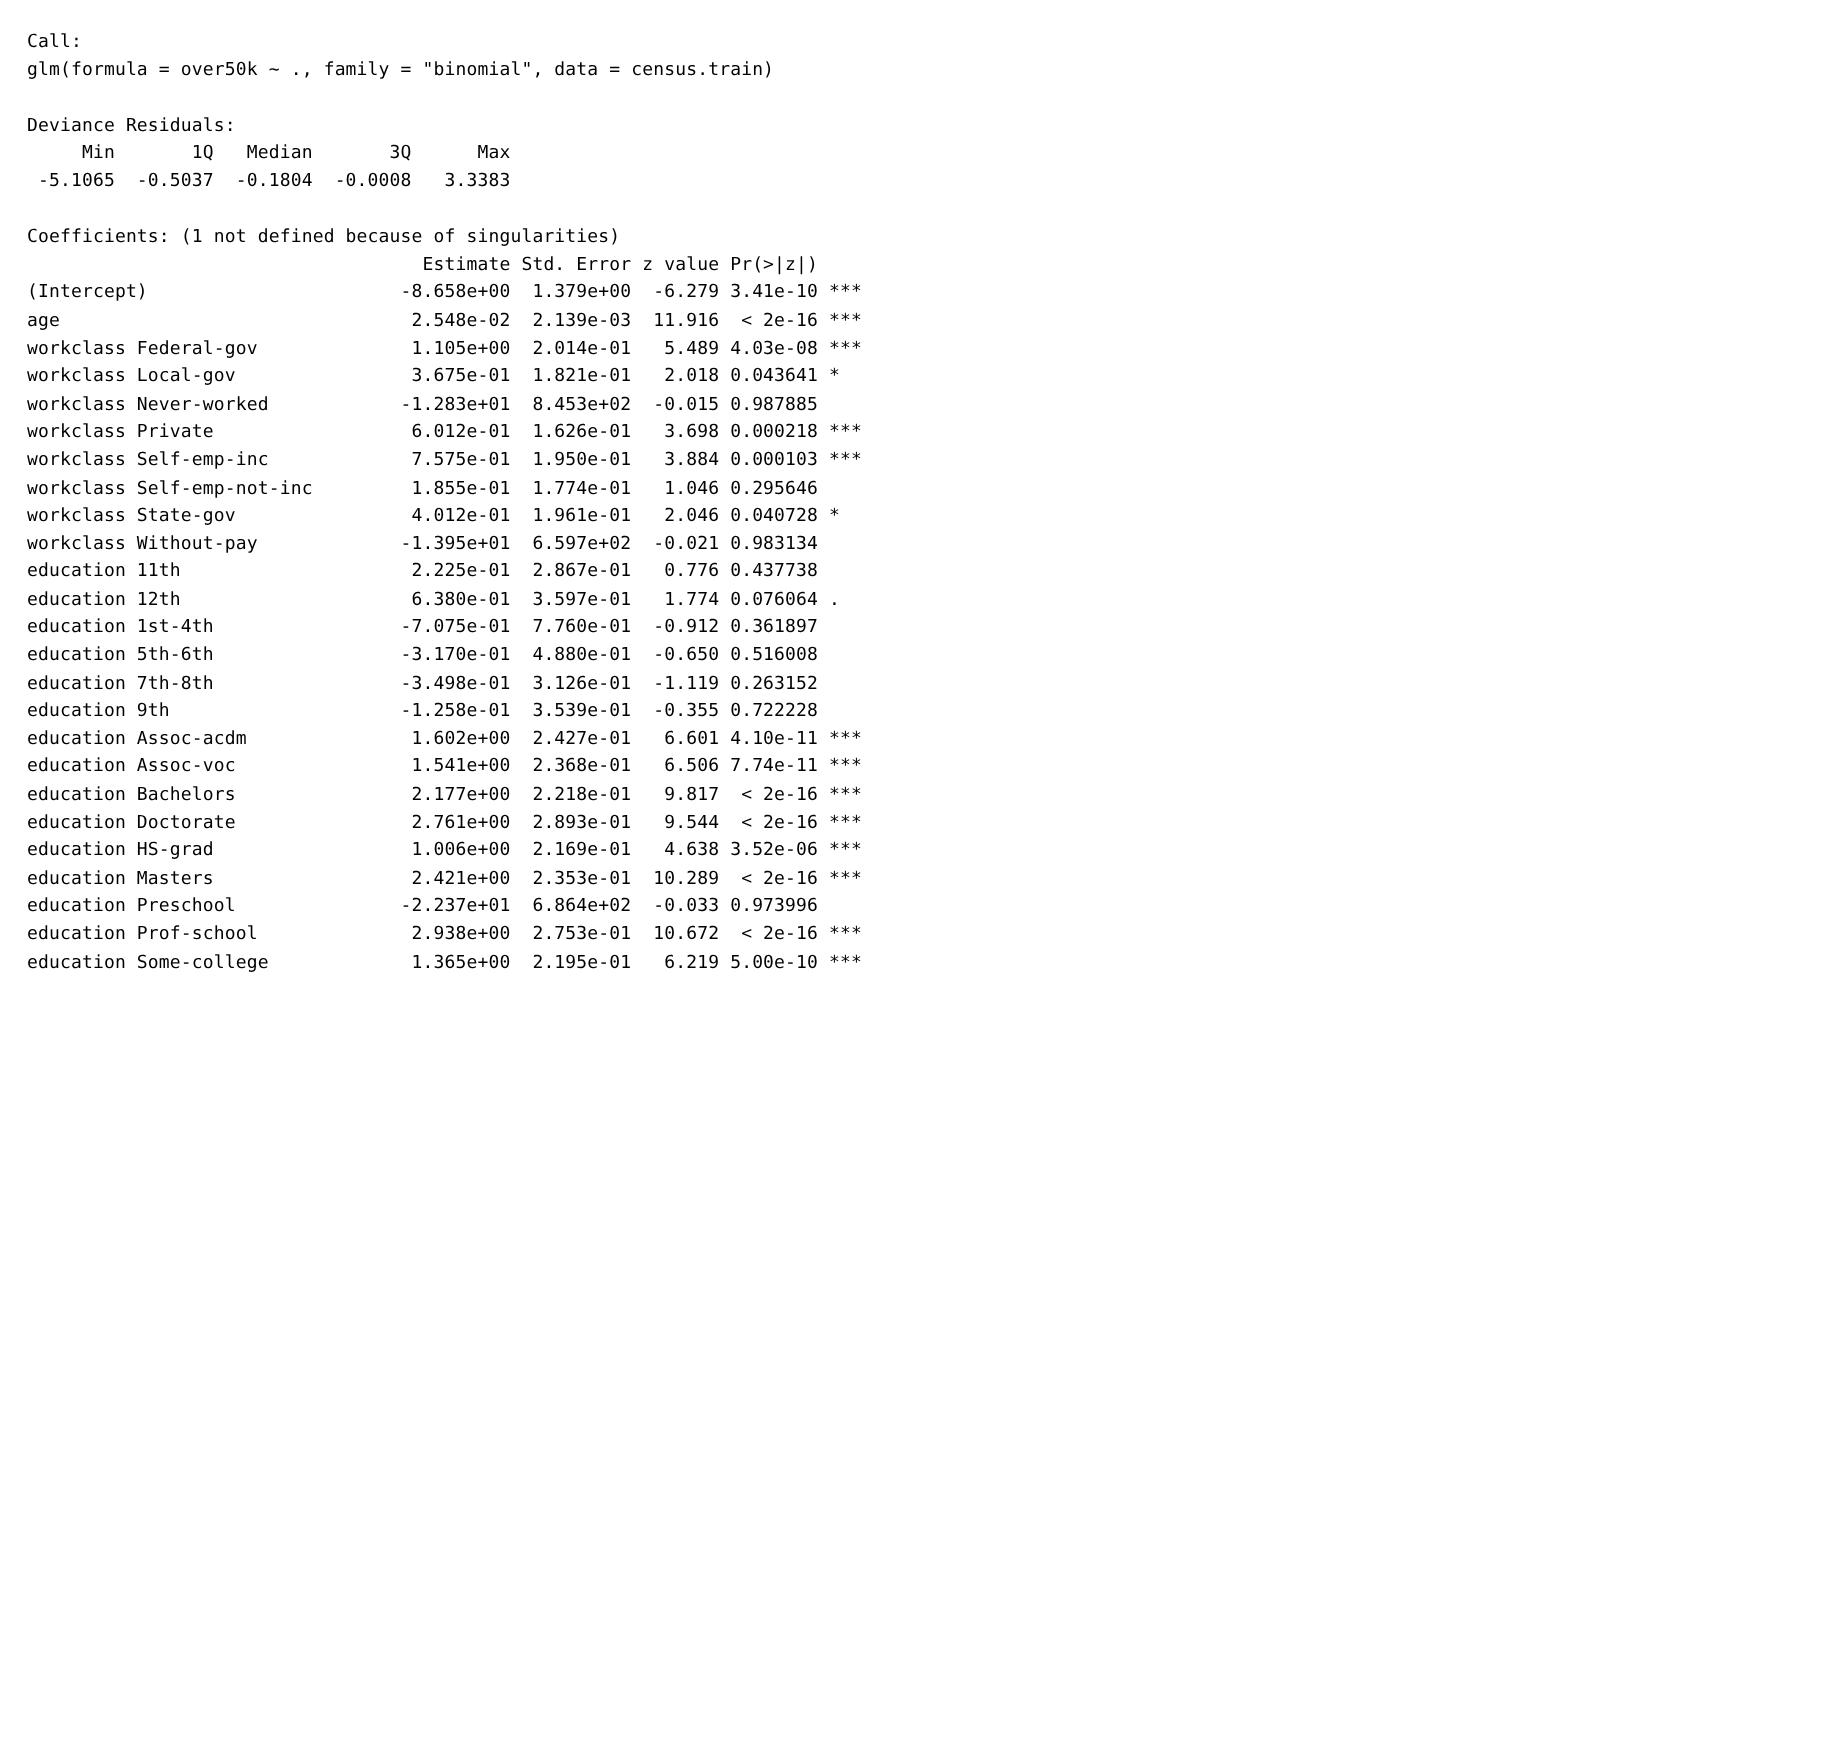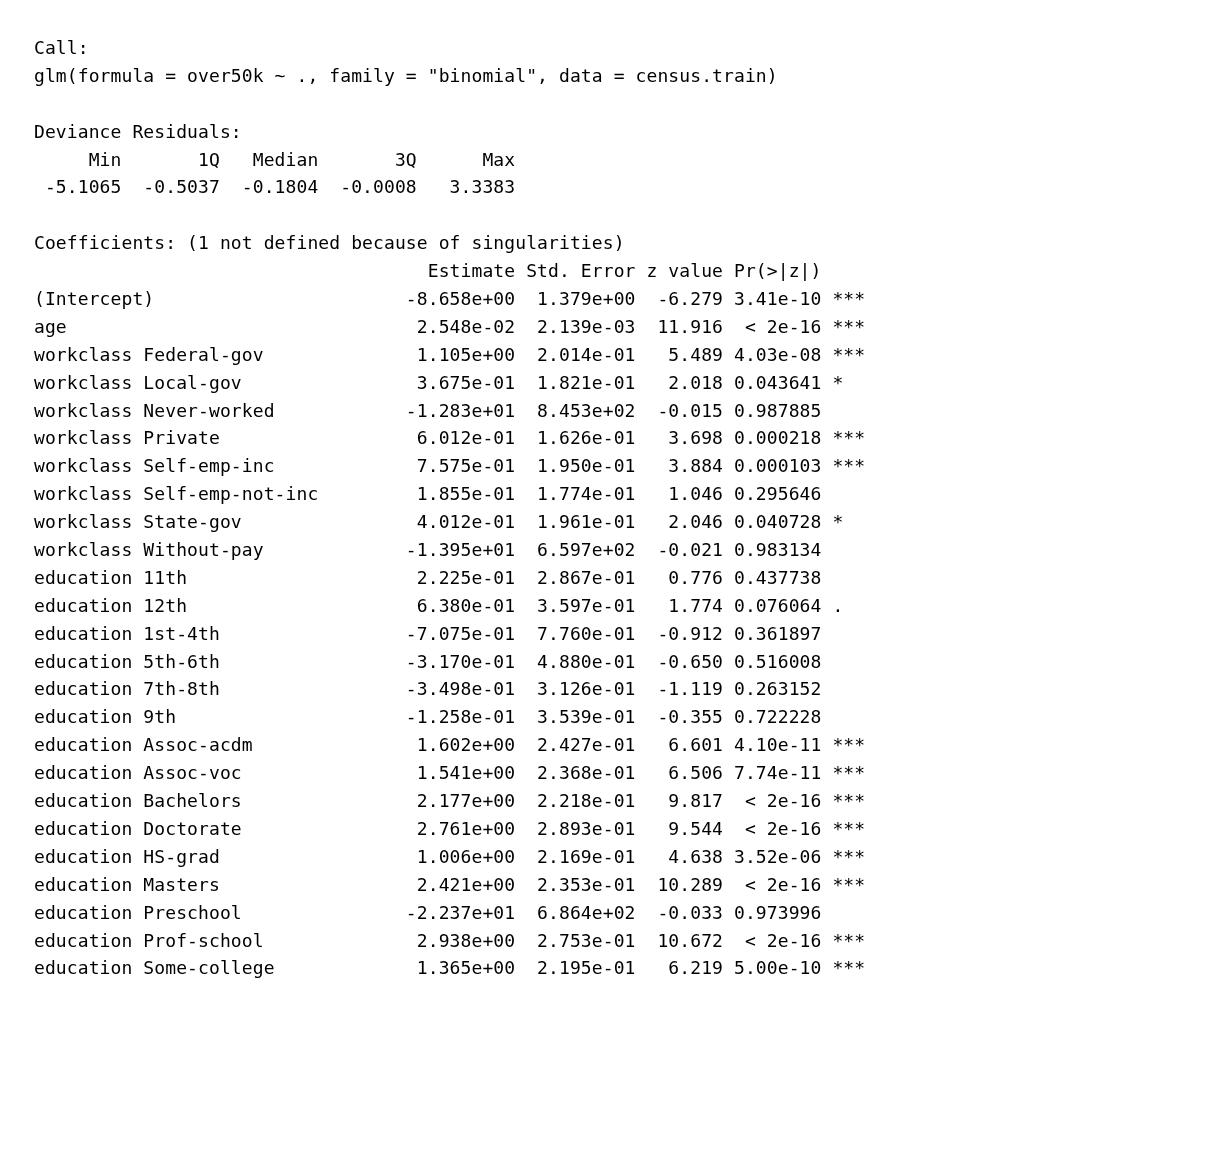--- a/index.html
+++ b/index.html
@@ -1,21 +1,21 @@
 <!DOCTYPE html>
 <html><head>
 <meta charset="utf-8">
 <style>
   html,body{margin:0;padding:0;background:#fff;color:#000;}
   pre{
     font-family:"Menlo","Consolas","DejaVu Sans Mono","Courier New",monospace;
-    font-size:18px;
+    font-size:12px;
     line-height:1.55;
     white-space:pre;
-    margin:16px;
+    margin:0;
     padding:18px 16px 18px 18px;
     letter-spacing:0.1px;
   }
 </style>
 </head>
 <body>
 
 <pre id="out">Call:
 glm(formula = over50k ~ ., family = "binomial", data = census.train)
 

